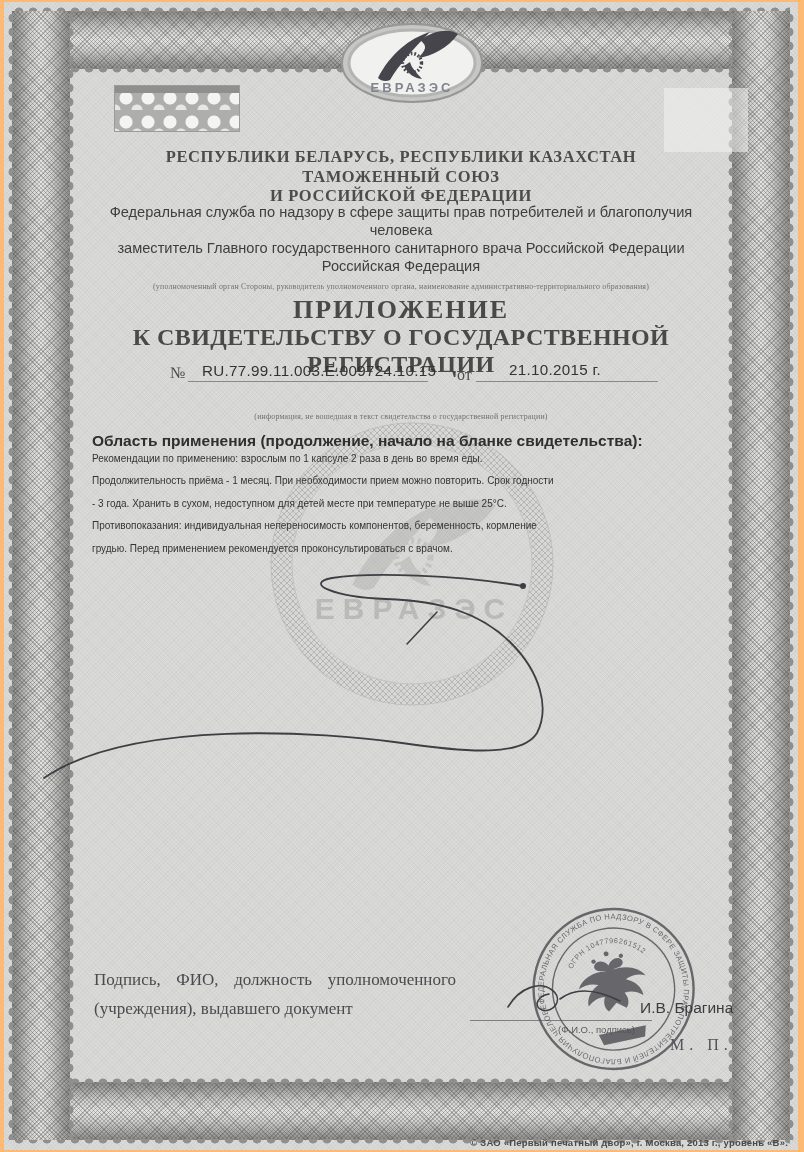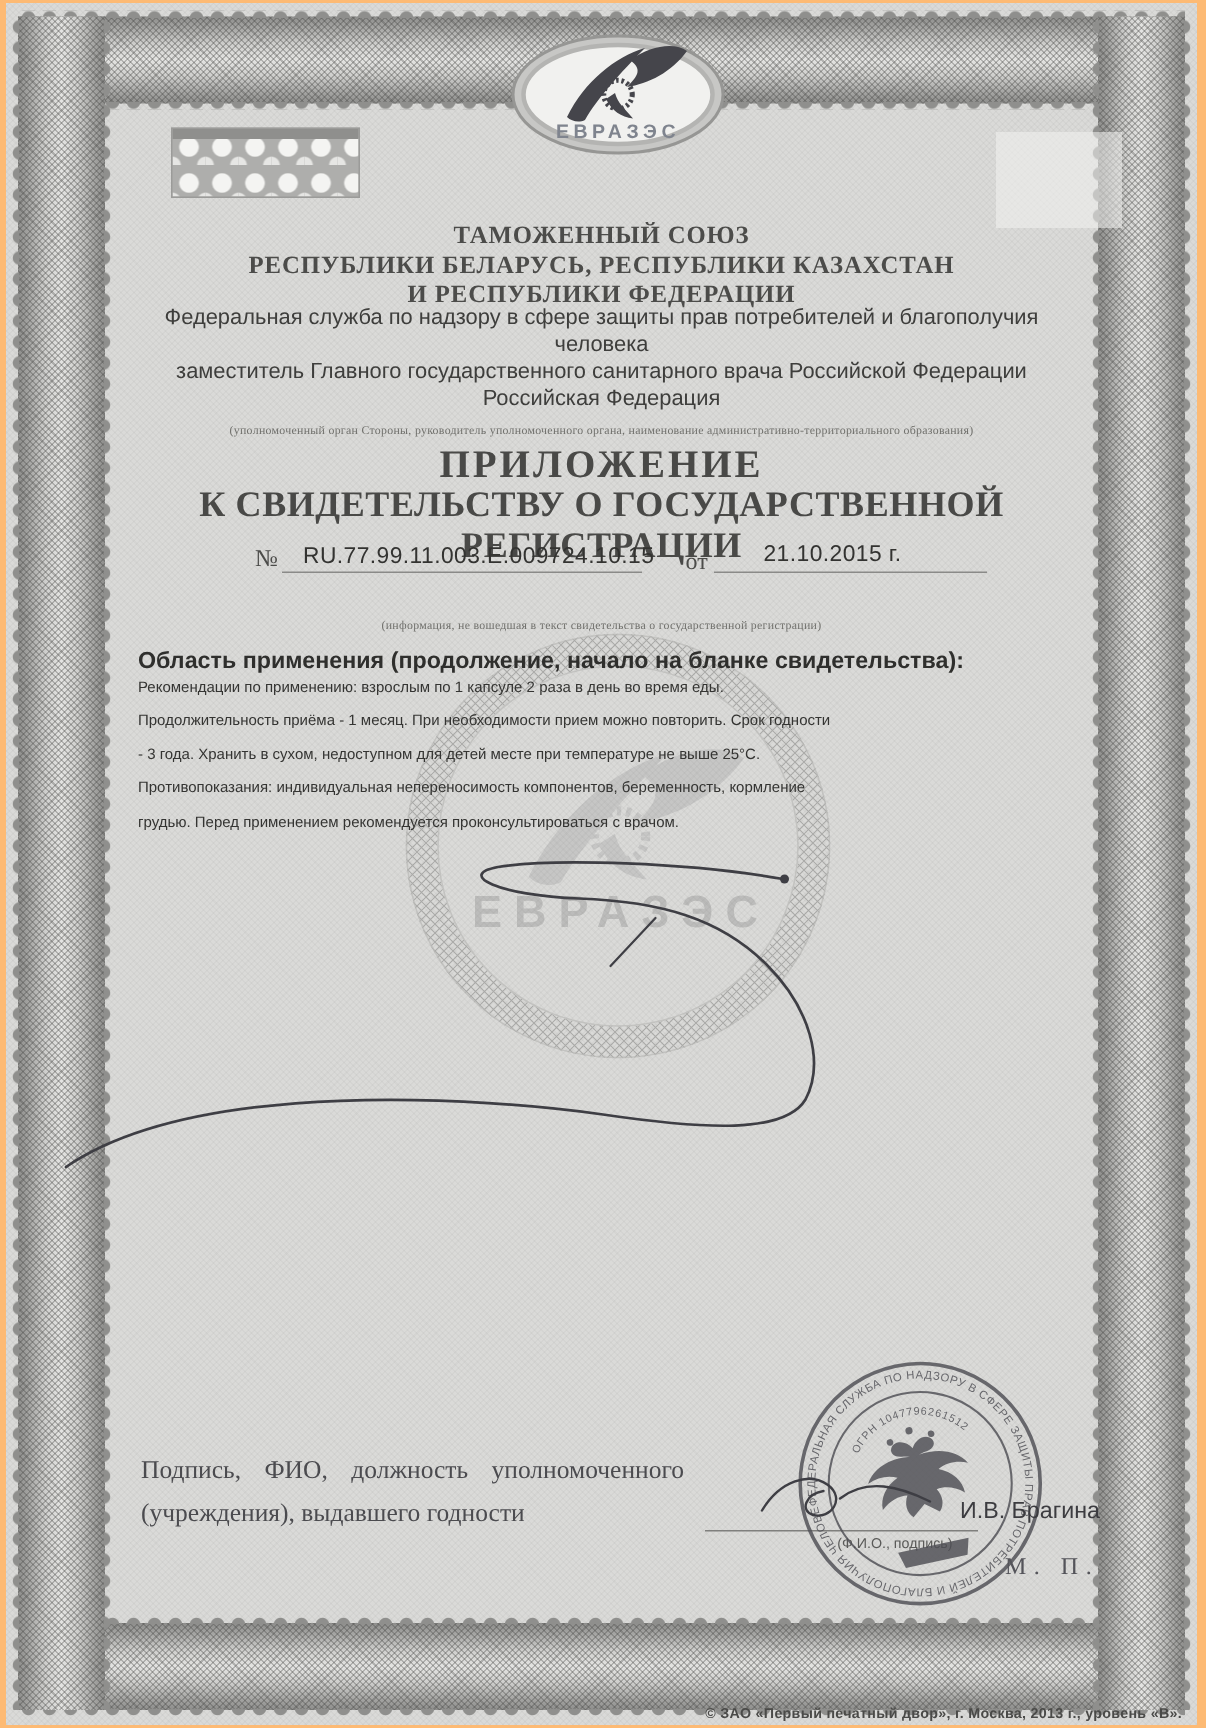--- a/index.html
+++ b/index.html
@@ -108,23 +108,23 @@
           <path d="M40 56 C52 32 72 16 92 10 C76 26 60 44 52 58 C48 60 43 59 40 56 Z"></path>
           <path d="M82 18 C96 8 112 6 120 12 C110 26 94 34 80 36 C88 28 90 24 82 18 Z"></path>
           <path d="M66 44 C70 52 76 56 84 57 C78 50 74 47 72 40 Z"></path>
           <circle cx="74" cy="41" r="9.5" fill="none" stroke="#45454b" stroke-width="3.4" stroke-dasharray="1.7 1.9"></circle>
         </g>
         <text x="74" y="70" text-anchor="middle" font-family="Liberation Sans, sans-serif" font-size="13" font-weight="bold" letter-spacing="3" fill="#7f848e">ЕВРАЗЭС</text>
       </svg>
     </div>
 
     <div class="center-block" style="top:145px;">
+      <div class="union-line">РЕСПУБЛИКИ БЕЛАРУСЬ, РЕСПУБЛИКИ КАЗАХСТАН</div>
       <div class="union-line">ТАМОЖЕННЫЙ СОЮЗ</div>
-      <div class="union-line">РЕСПУБЛИКИ БЕЛАРУСЬ, РЕСПУБЛИКИ КАЗАХСТАН</div>
-      <div class="union-line">И РЕСПУБЛИКИ ФЕДЕРАЦИИ</div>
+      <div class="union-line">И РОССИЙСКОЙ ФЕДЕРАЦИИ</div>
     </div>
     <div class="center-block" style="top:201px;">
       <div class="authority-line">Федеральная служба по надзору в сфере защиты прав потребителей и благополучия человека</div>
       <div class="authority-line">заместитель Главного государственного санитарного врача Российской Федерации</div>
       <div class="authority-line">Российская Федерация</div>
     </div>
     <div class="center-block tiny-note" style="top:280px;">(уполномоченный орган Стороны, руководитель уполномоченного органа, наименование административно-территориального образования)</div>
 
     <div class="center-block title-line1" style="top:293px;">ПРИЛОЖЕНИЕ</div>
     <div class="center-block title-line2" style="top:322px;">К СВИДЕТЕЛЬСТВУ О ГОСУДАРСТВЕННОЙ РЕГИСТРАЦИИ</div>
@@ -177,21 +177,21 @@
         <g fill="none" stroke="#3e3e44" stroke-width="1.8" stroke-linecap="round">
           <path d="M518 44 C455 33 365 30 328 36 C300 41 328 55 382 57 C436 59 476 70 507 101 C536 130 546 166 533 191 C519 214 466 211 398 201 C320 190 128 176 40 236"></path>
           <path d="M433 70 L403 102" stroke-width="1.5"></path>
         </g>
         <circle cx="519" cy="44" r="3" fill="#3e3e44"></circle>
       </svg>
     </div>
 
     <div class="sign-note">
       <div class="jline">Подпись, ФИО, должность уполномоченного</div>
-      <div>(учреждения), выдавшего годности</div>
+      <div>(учреждения), выдавшего документ</div>
     </div>
     <div class="sig-line"></div>
     <div class="sig-caption">(Ф.И.О., подпись)</div>
     <div class="signer-name">И.В. Брагина</div>
     <div class="mp-mark">М. П.</div>
 
     <div class="svg-abs" style="left:498px;top:975px;z-index:6;">
       <svg width="130" height="55" viewBox="0 0 130 55">
         <path d="M6 30 C18 10 38 4 50 13 C62 22 52 36 40 33 C31 30 35 19 47 17 M58 22 C76 8 98 14 118 24" fill="none" stroke="#3e3e44" stroke-width="1.6" stroke-linecap="round"></path>
       </svg>

